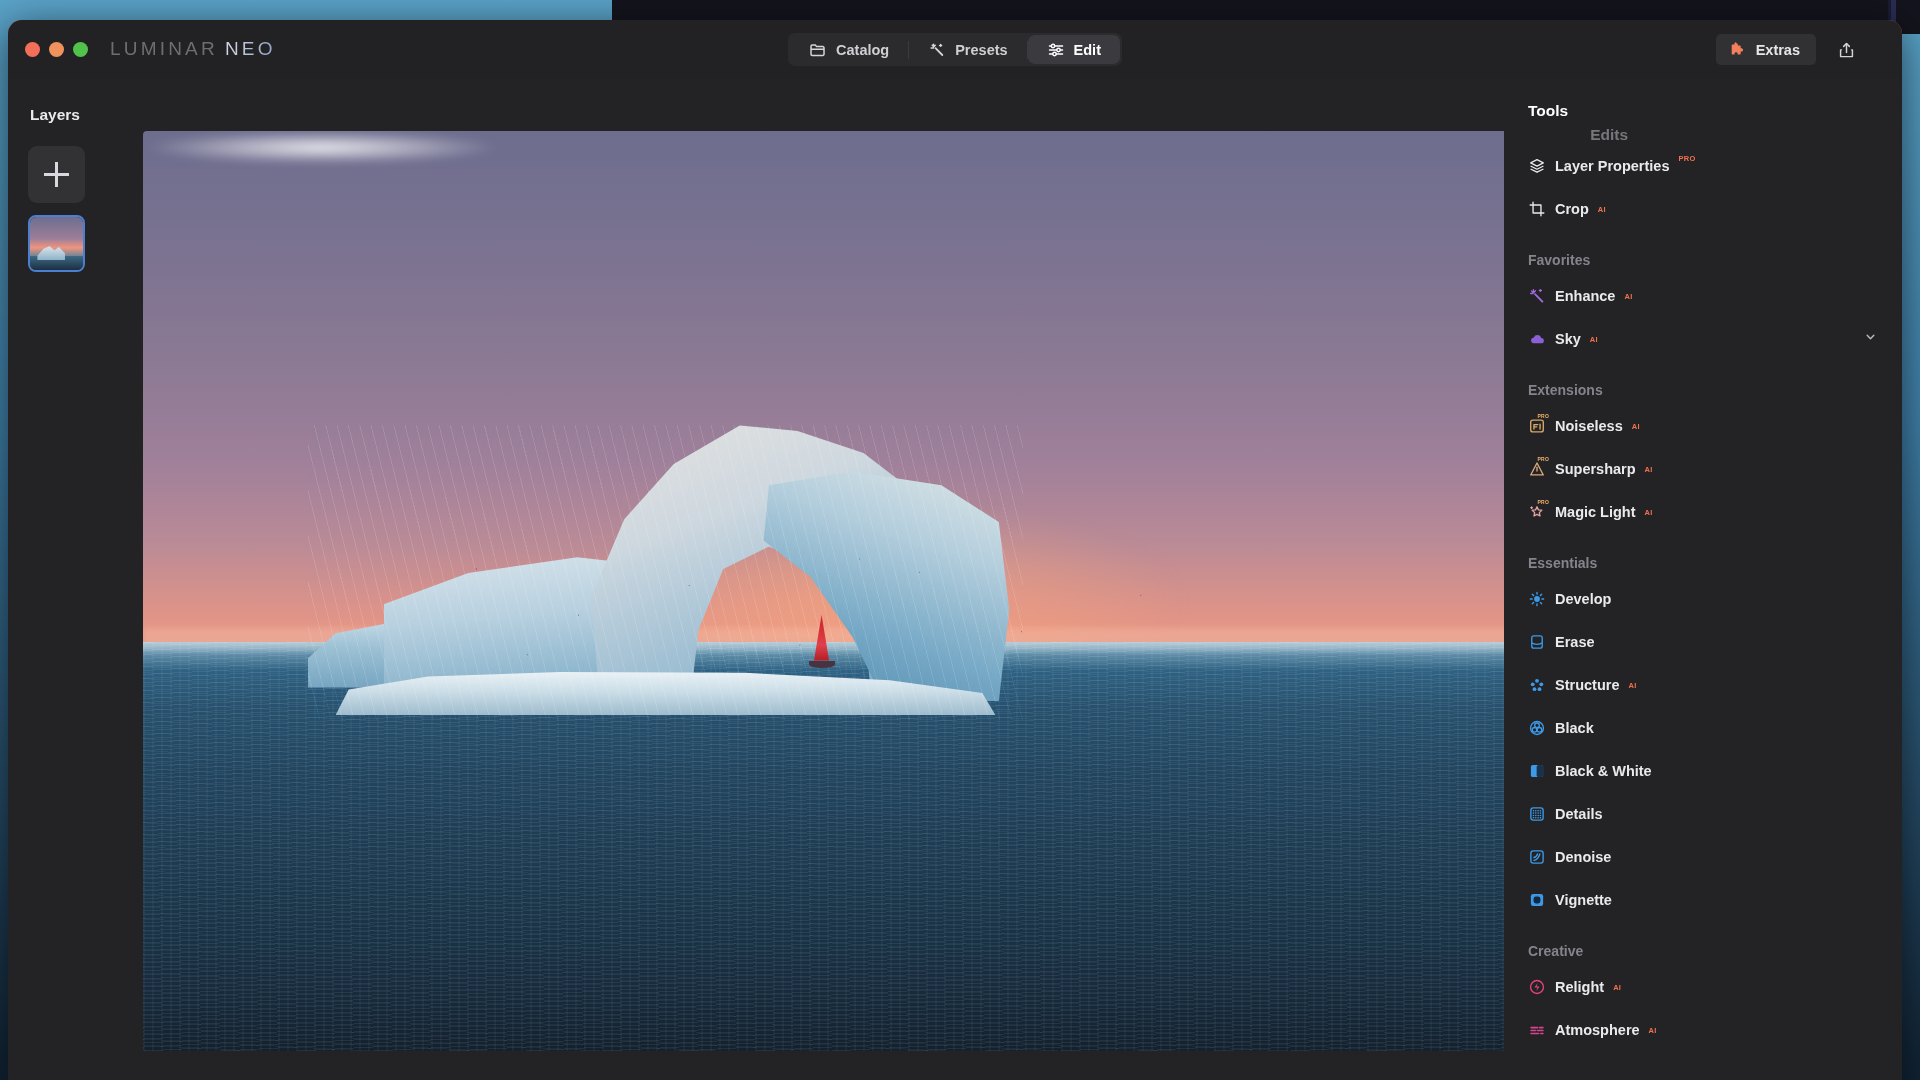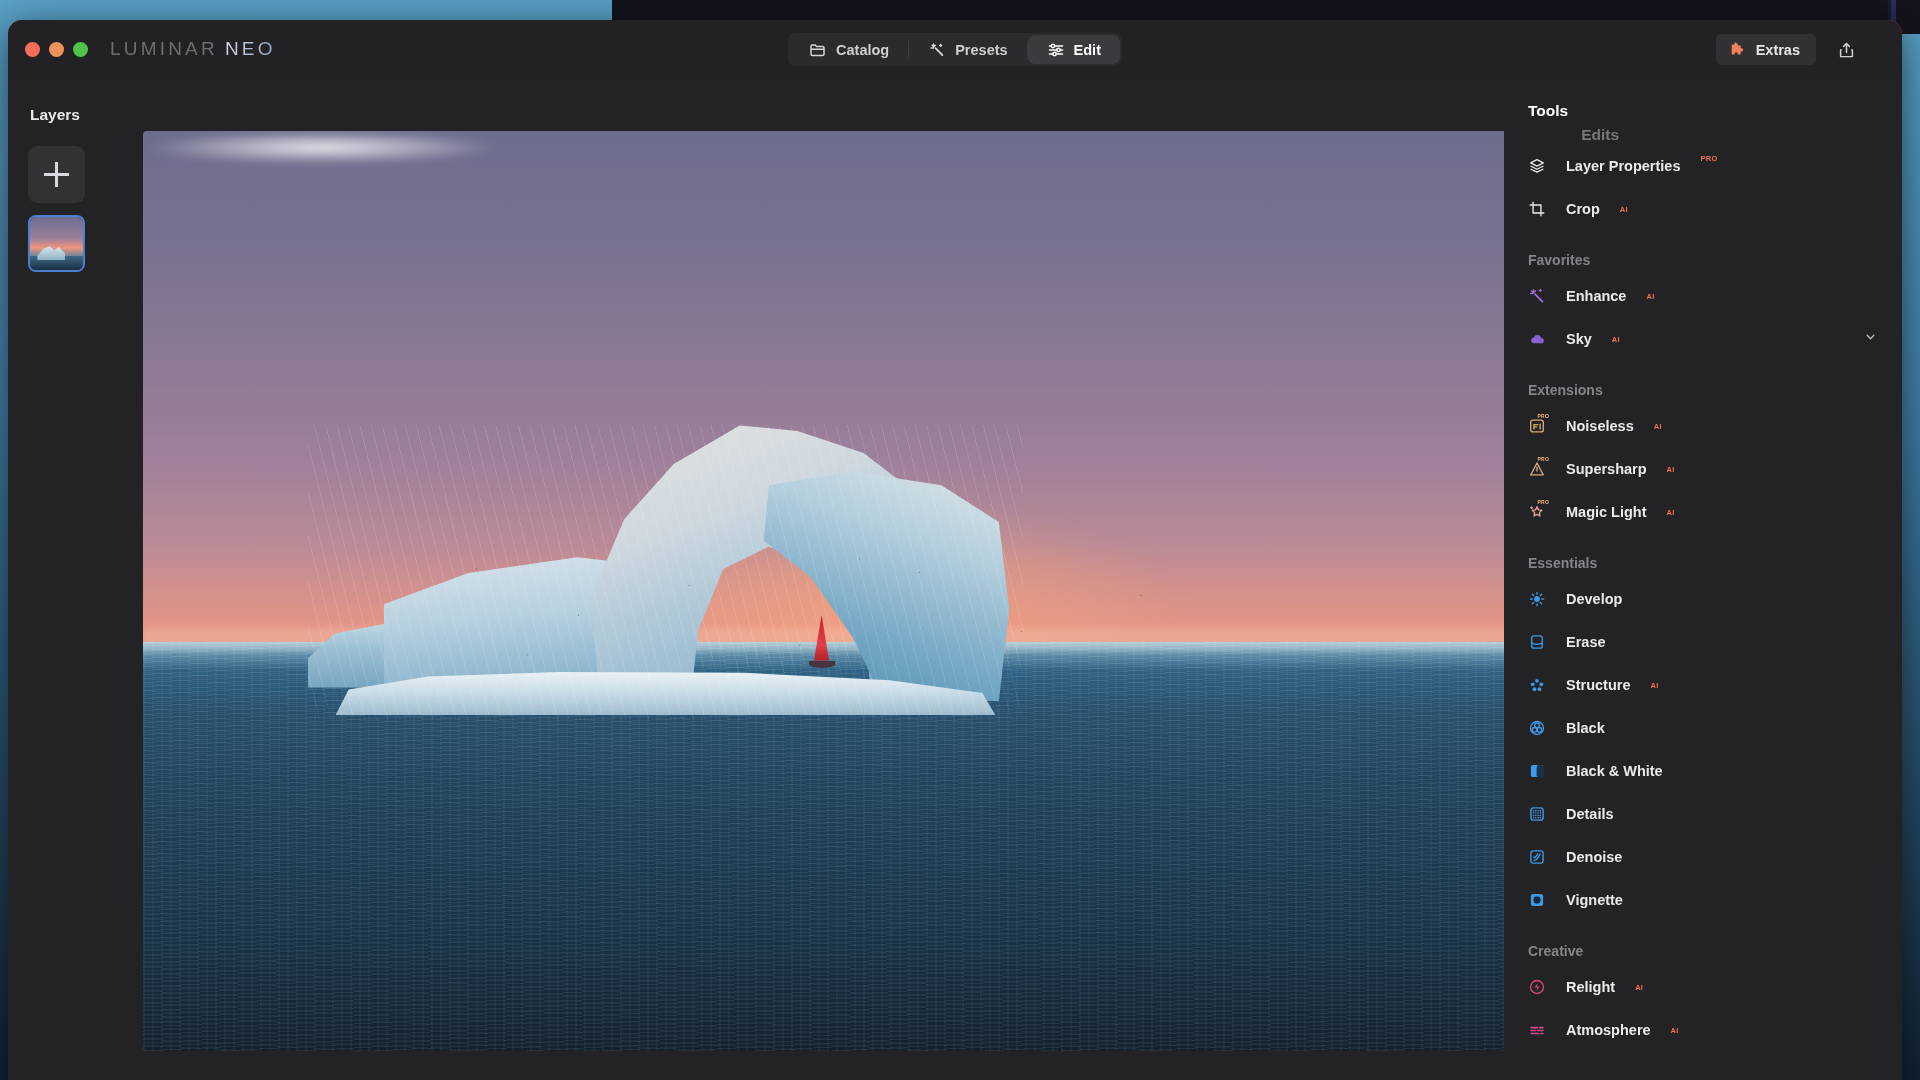--- a/index.html
+++ b/index.html
@@ -261,28 +261,28 @@
     position:absolute; left:0; right:0; bottom:0; height:26%;
     background:linear-gradient(180deg,#3e6a85,#1b2f42);
   }
 
   
   #tools {
     position:absolute; right:0; top:58px; width:398px; bottom:0;
     background:#232325; overflow:hidden;
   }
   #tool-tabs {
-    display:flex; gap:13px; padding:24px 0 0 24px;
+    display:flex; gap:22px; padding:24px 0 0 24px;
   }
   .ttab { font-size:15.5px; font-weight:700; cursor:pointer; }
   .ttab.active { color:#ffffff; }
   .ttab.inactive { color:#76767d;margin-top:24px; }
 
   .tool-row {
-    display:flex; align-items:center; gap:20px;
+    display:flex; align-items:center; gap:9px;
     height:43px; padding:0 24px; cursor:pointer; position:relative;
   }
   .tool-row .tname {
     font-size:14.5px; font-weight:700; color:#eaeaee; white-space:nowrap;
   }
   .badge-ai {
     font-size:7.5px; font-weight:700; color:#f2714f;
     letter-spacing:.3px; align-self:flex-start; margin-top:18px;
   }
   .badge-pro {

